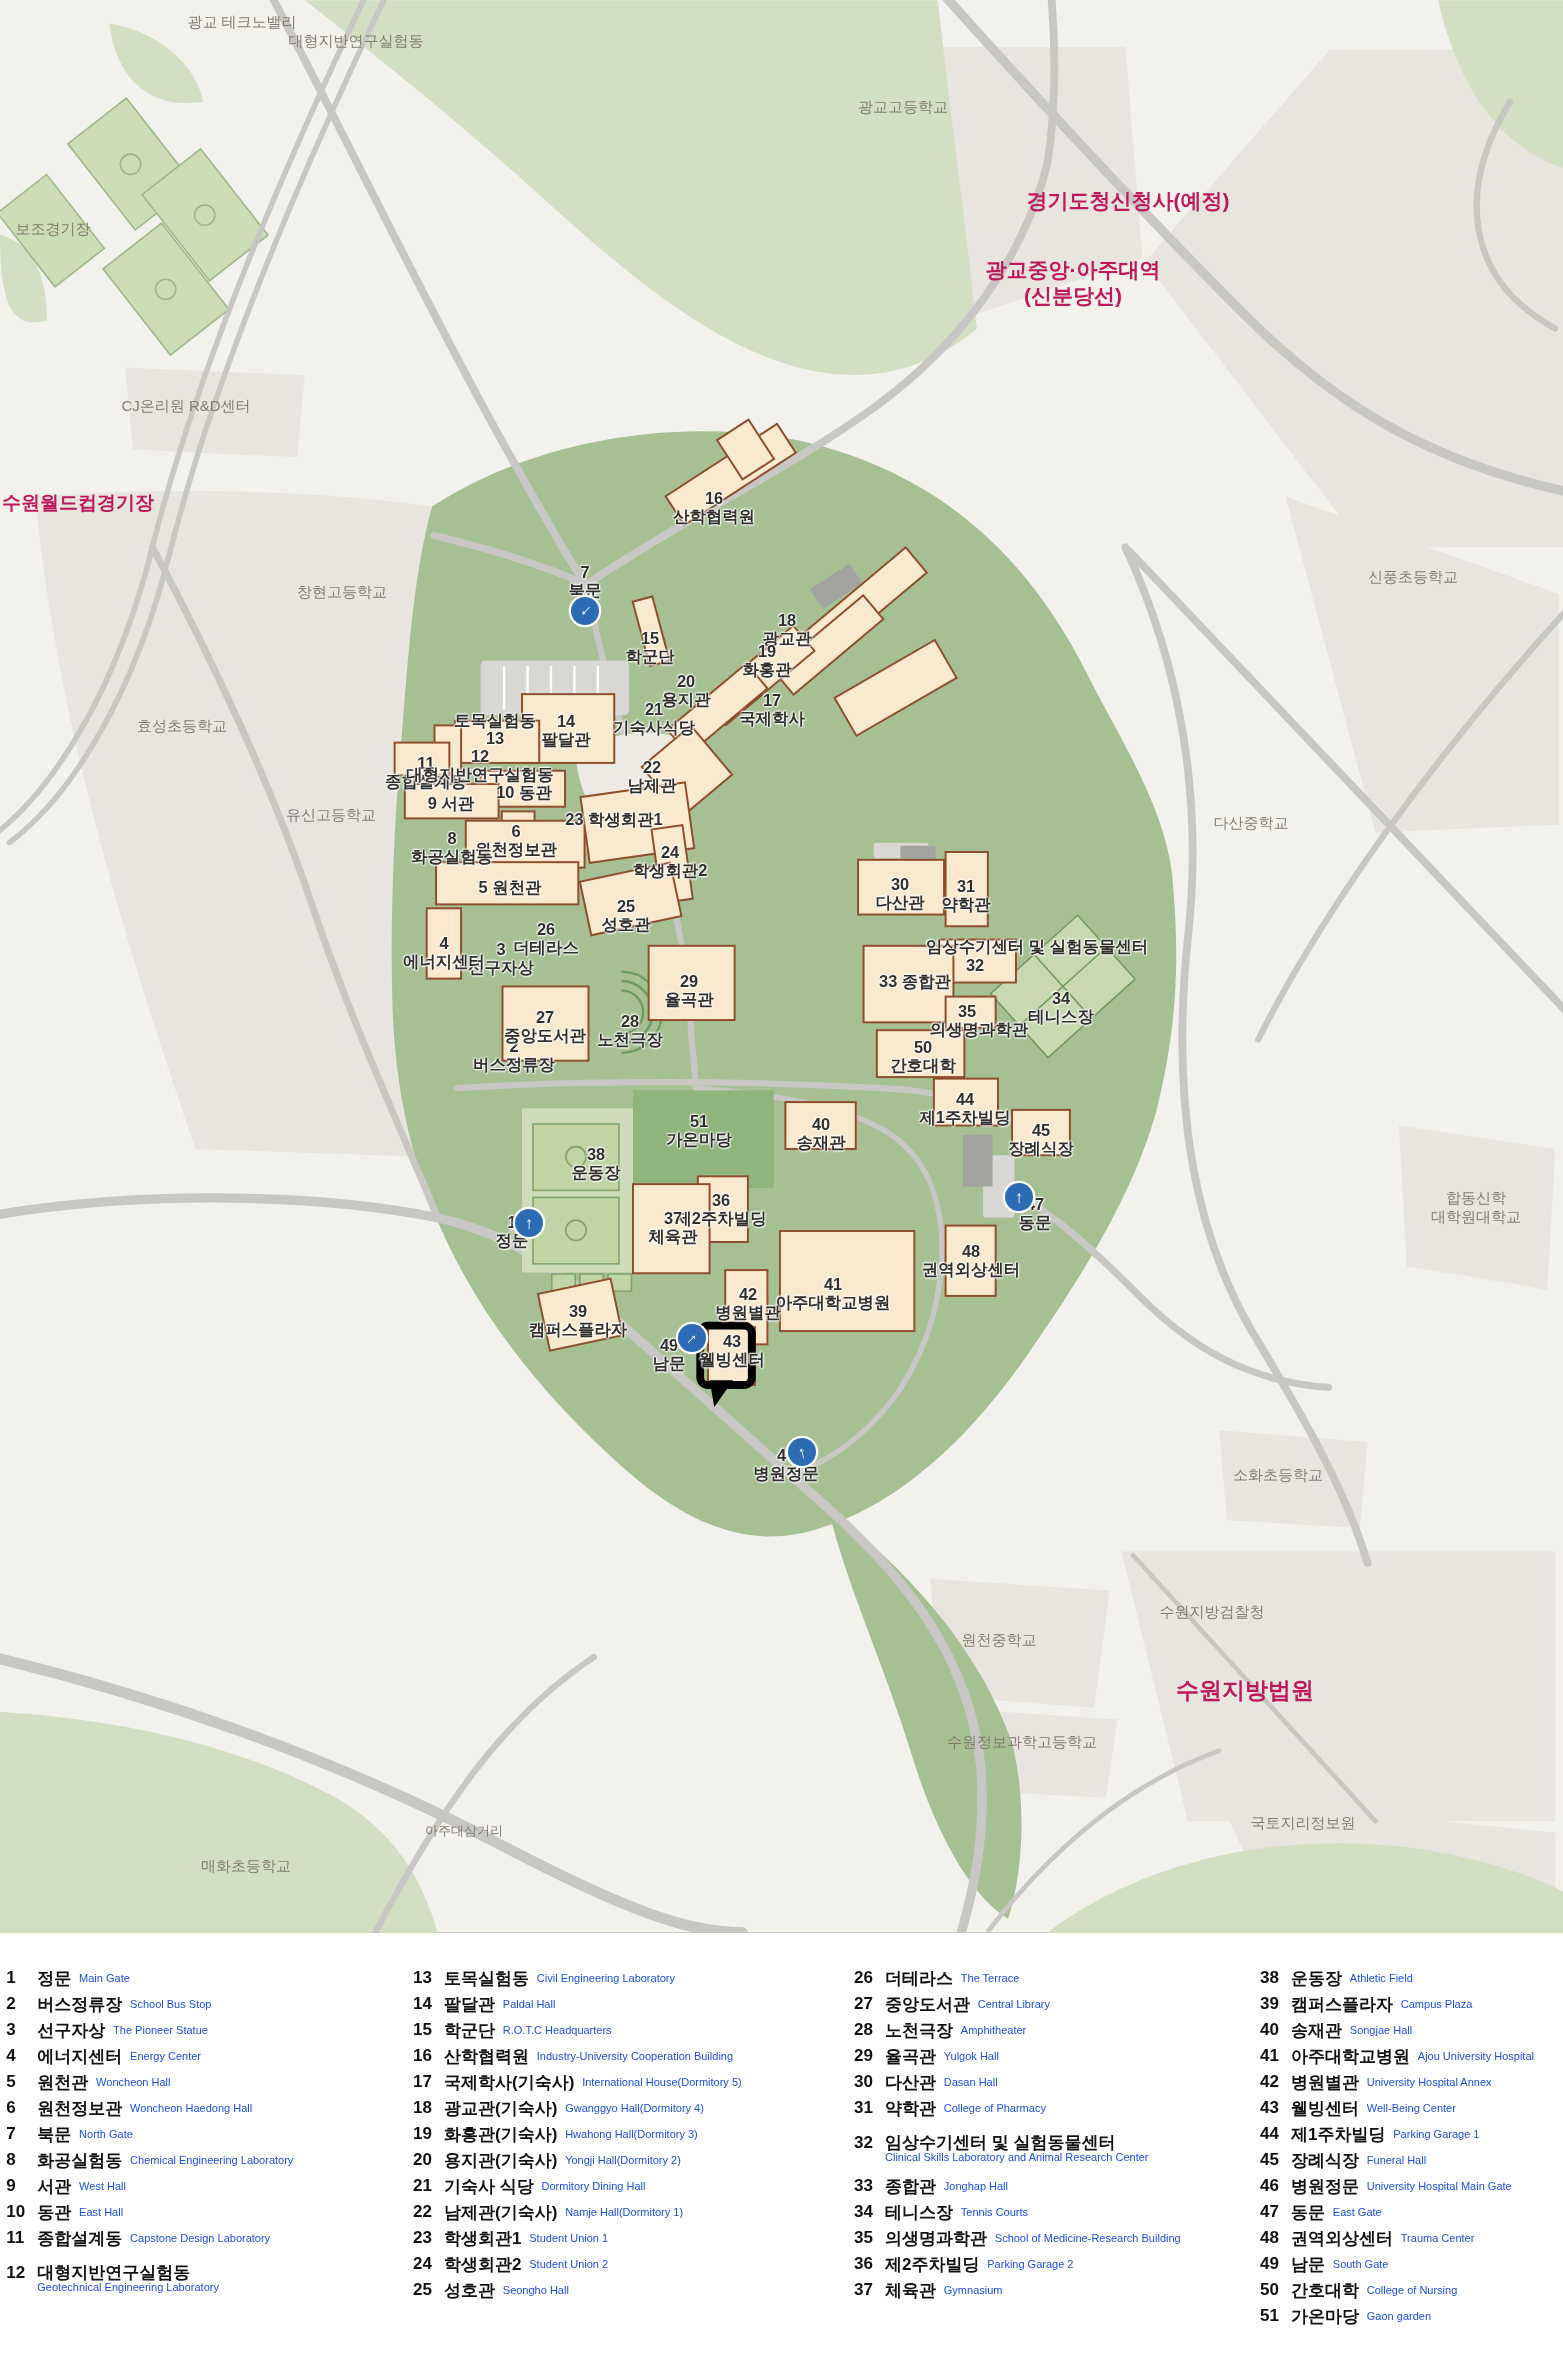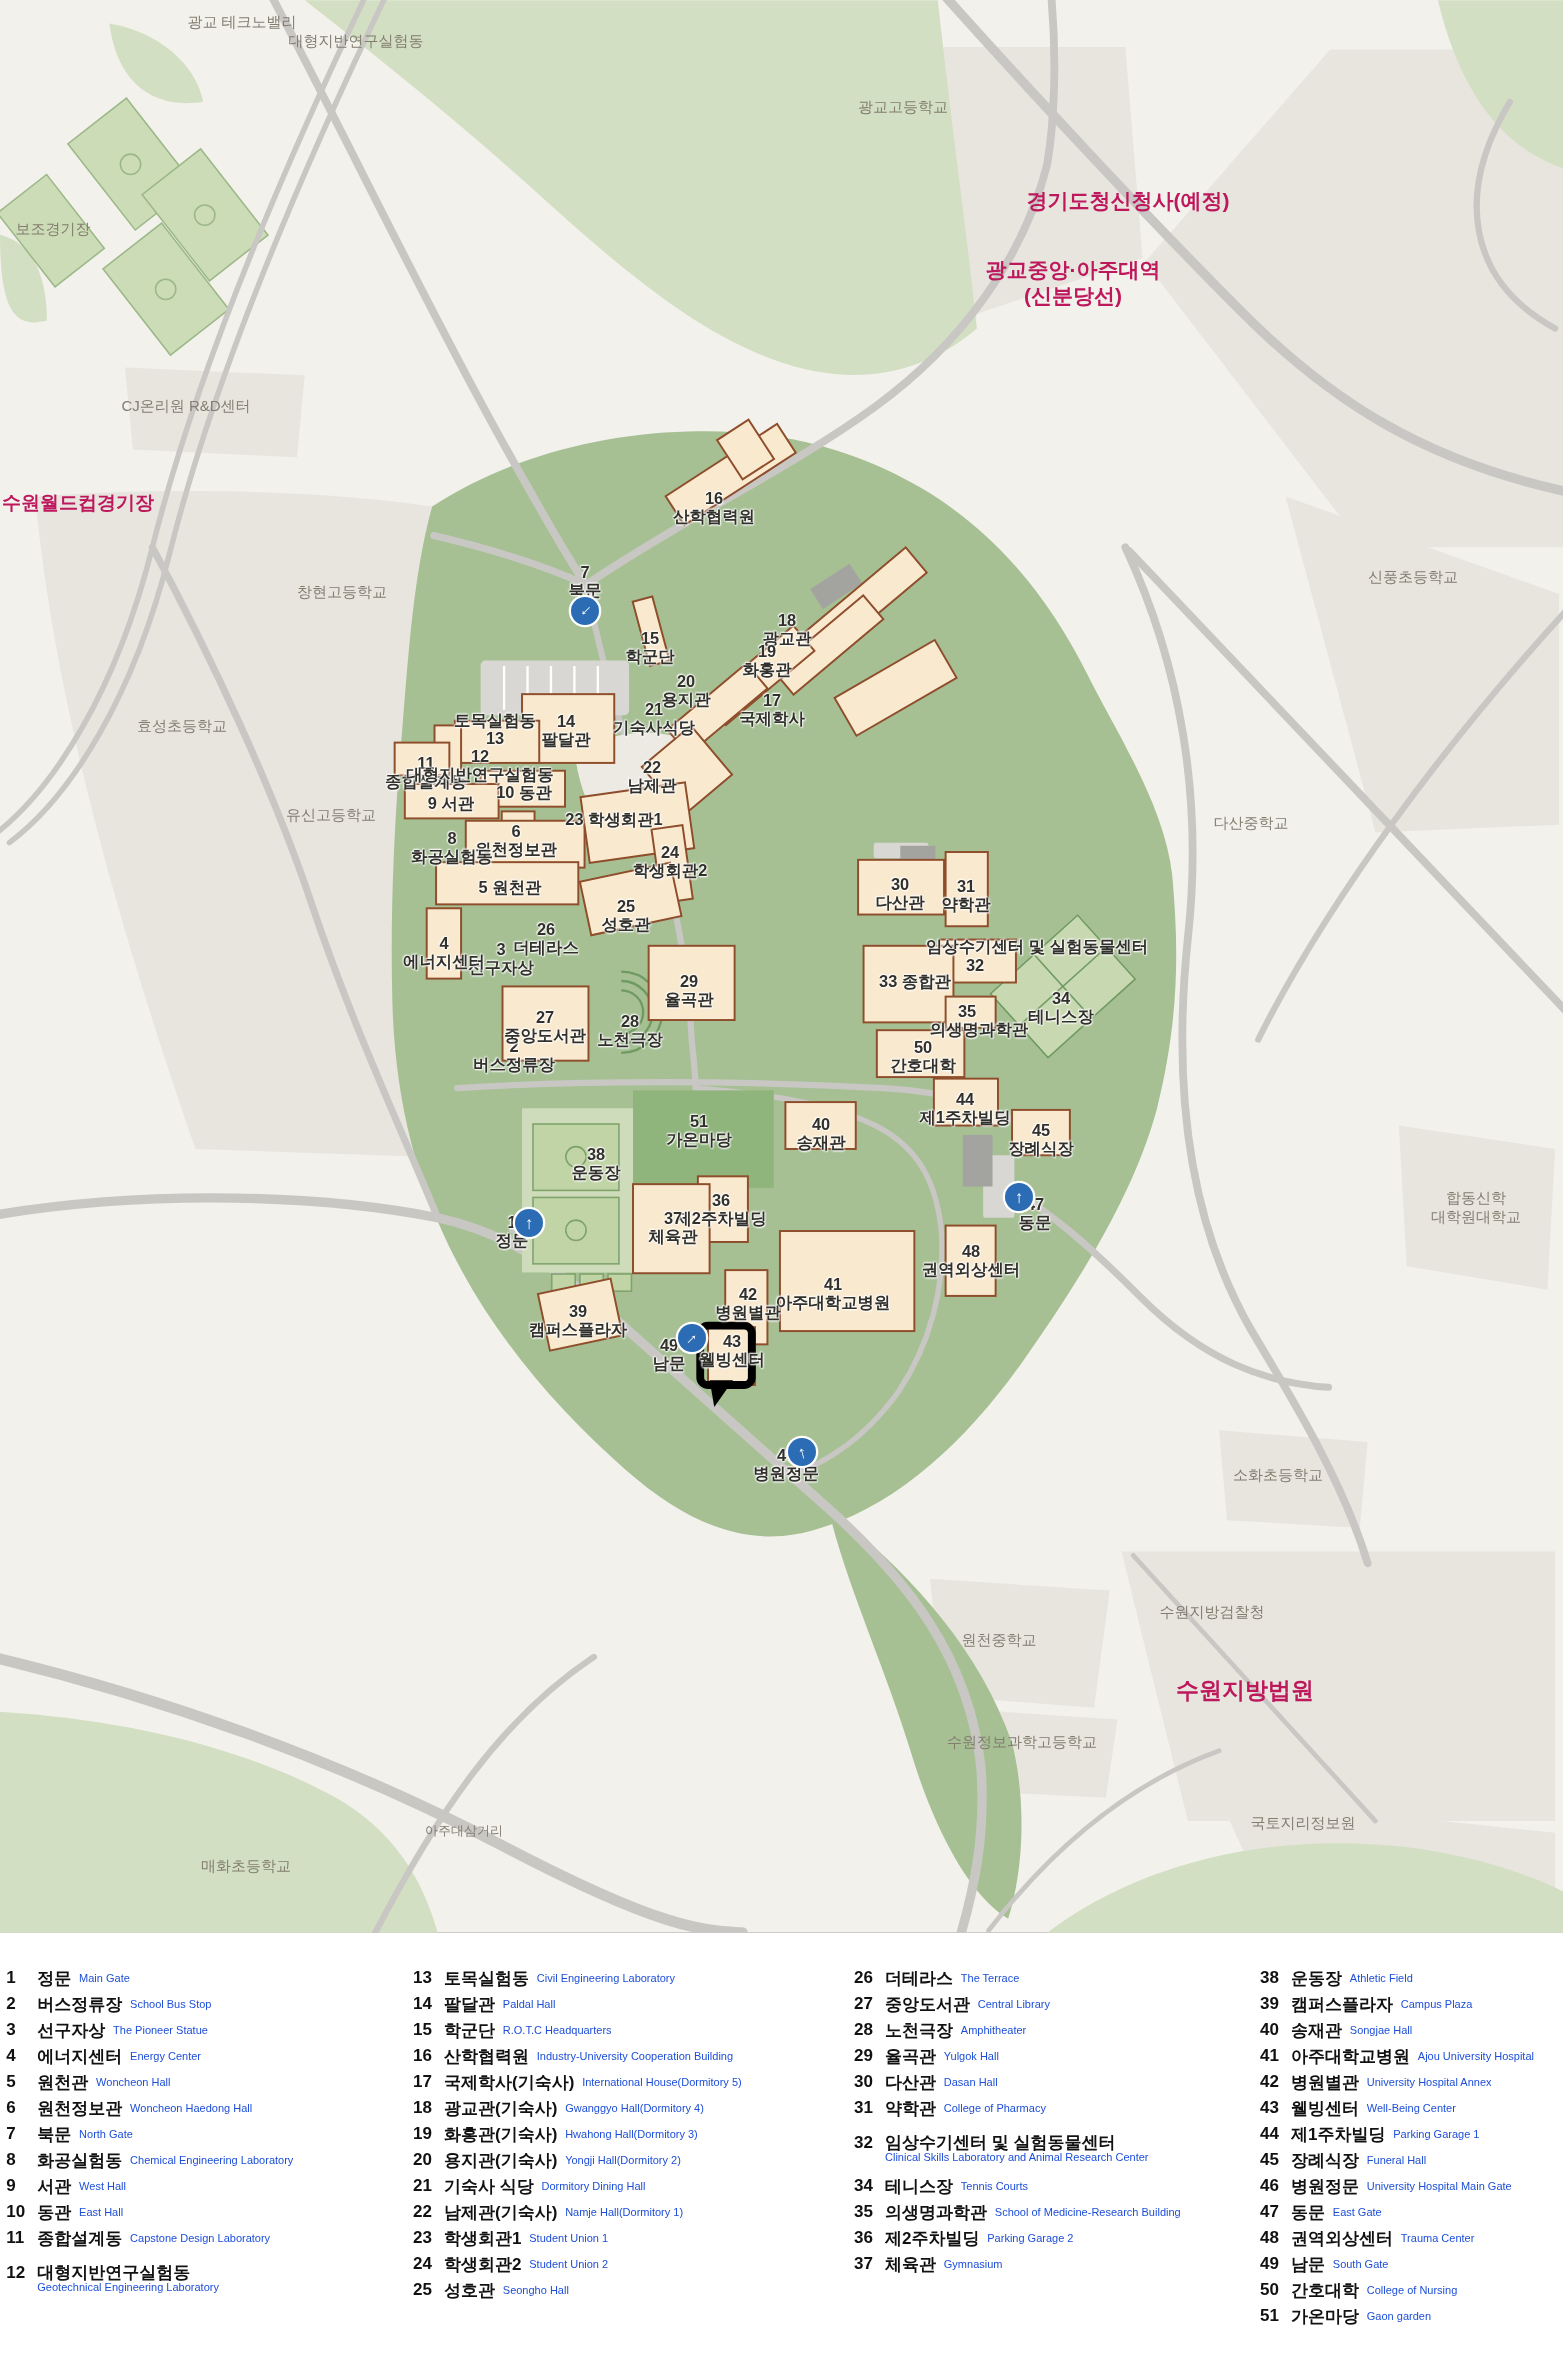--- a/index.html
+++ b/index.html
@@ -652,20 +652,25 @@
           <span class="lg-num">31</span>
           <span class="lg-ko">약학관</span>
           <span class="lg-en">College of Pharmacy</span>
         </div>
         <div class="lg-item wrap">
           <span class="lg-num">32</span>
           <span class="lg-ko">임상수기센터 및 실험동물센터</span>
           <span class="lg-en">Clinical Skills Laboratory and Animal Research Center</span>
         </div>
         <div class="lg-item">
+          <span class="lg-num">33</span>
+          <span class="lg-ko">종합관</span>
+          <span class="lg-en">Jonghap Hall</span>
+        </div>
+        <div class="lg-item">
           <span class="lg-num">34</span>
           <span class="lg-ko">테니스장</span>
           <span class="lg-en">Tennis Courts</span>
         </div>
         <div class="lg-item">
           <span class="lg-num">35</span>
           <span class="lg-ko">의생명과학관</span>
           <span class="lg-en">School of Medicine-Research Building</span>
         </div>
         <div class="lg-item">

